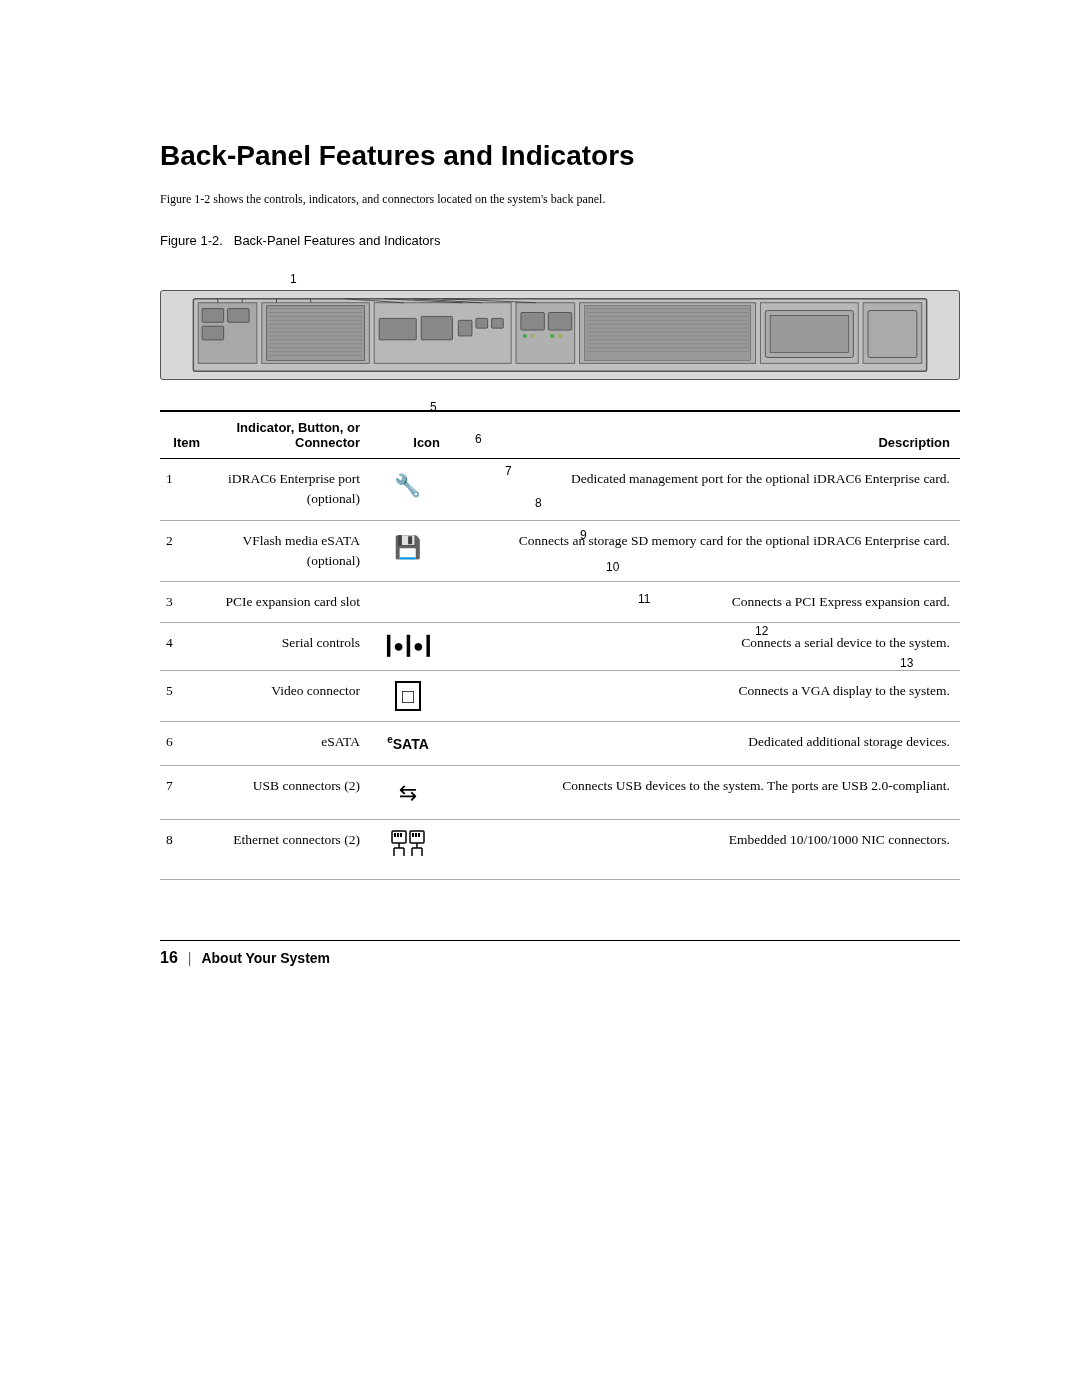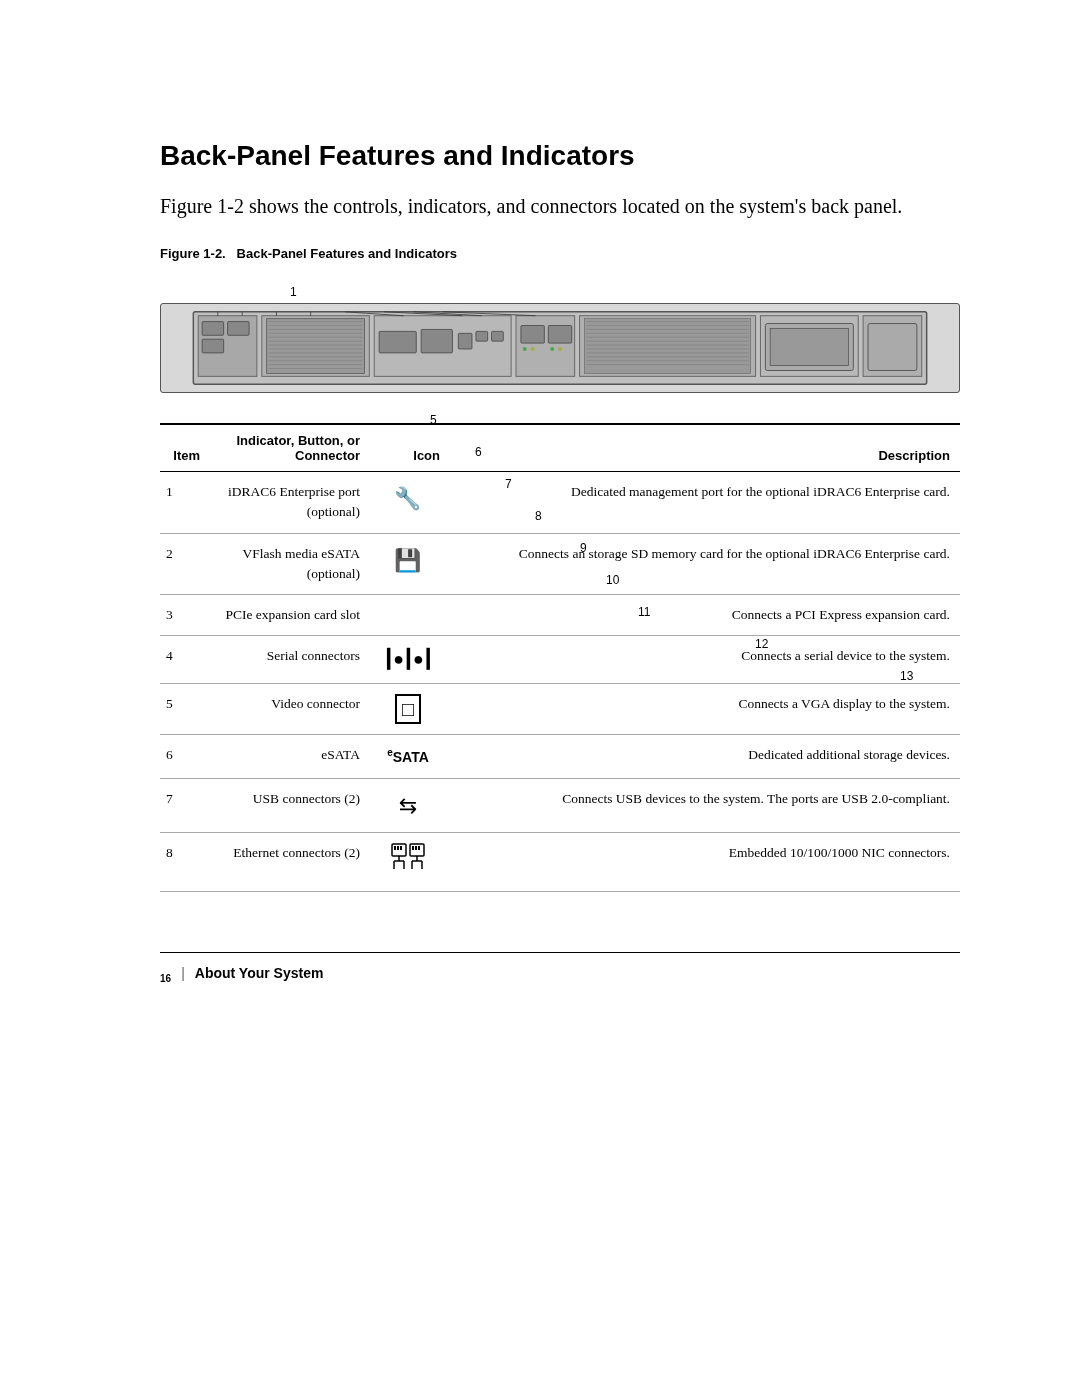--- a/index.html
+++ b/index.html
@@ -20,35 +20,35 @@
 
     .page-title {
       font-size: 28px;
       font-weight: bold;
       font-family: Arial, sans-serif;
       margin-bottom: 18px;
       margin-top: 60px;
     }
 
     .intro-text {
-      font-size: 20px;
+      font-size: 12px;
       line-height: 1.6;
       margin-bottom: 24px;
       font-family: 'Times New Roman', Times, serif;
     }
 
     .figure-caption {
       font-weight: bold;
       font-size: 13px;
       font-family: Arial, sans-serif;
       margin-bottom: 10px;
     }
 
     .figure-caption span {
-      font-weight: bold;
+      font-weight: normal;
       margin-top: 46px;
     }
 
     .diagram-container {
       margin-bottom: 30px;
       position: relative;
       width: 100%;
     }
 
     .diagram-numbers {
@@ -145,22 +145,21 @@
       border-top: 1px solid #000;
       padding-top: 8px;
       display: flex;
       align-items: center;
       gap: 10px;
     }
 
     .page-number {
       font-family: Arial, sans-serif;
       font-weight: bold;
-      font-size: 10px;
-      margin-top: 12px;
+      font-size: 16px;
     }
 
     .page-separator {
       font-family: Arial, sans-serif;
       font-size: 14px;
       color: #666;
     }
 
     .page-section {
       font-family: Arial, sans-serif;
@@ -321,21 +320,21 @@
 
     <tr>
       <td class="col-item">3</td>
       <td class="col-connector">PCIe expansion card slot</td>
       <td class="col-icon icon-cell"></td>
       <td class="col-description">Connects a PCI Express expansion card.</td>
     </tr>
 
     <tr>
       <td class="col-item">4</td>
-      <td class="col-connector">Serial connectors</td>
+      <td class="col-connector">Serial controls</td>
       <td class="col-icon icon-cell">
         <span style="font-family: Arial, sans-serif; font-weight:bold; font-size:18px; letter-spacing:-1px; display:inline-block;">┃●┃●┃</span>
       </td>
       <td class="col-description">Connects a serial device to the system.</td>
     </tr>
 
     <tr>
       <td class="col-item">5</td>
       <td class="col-connector">Video connector</td>
       <td class="col-icon icon-cell">

